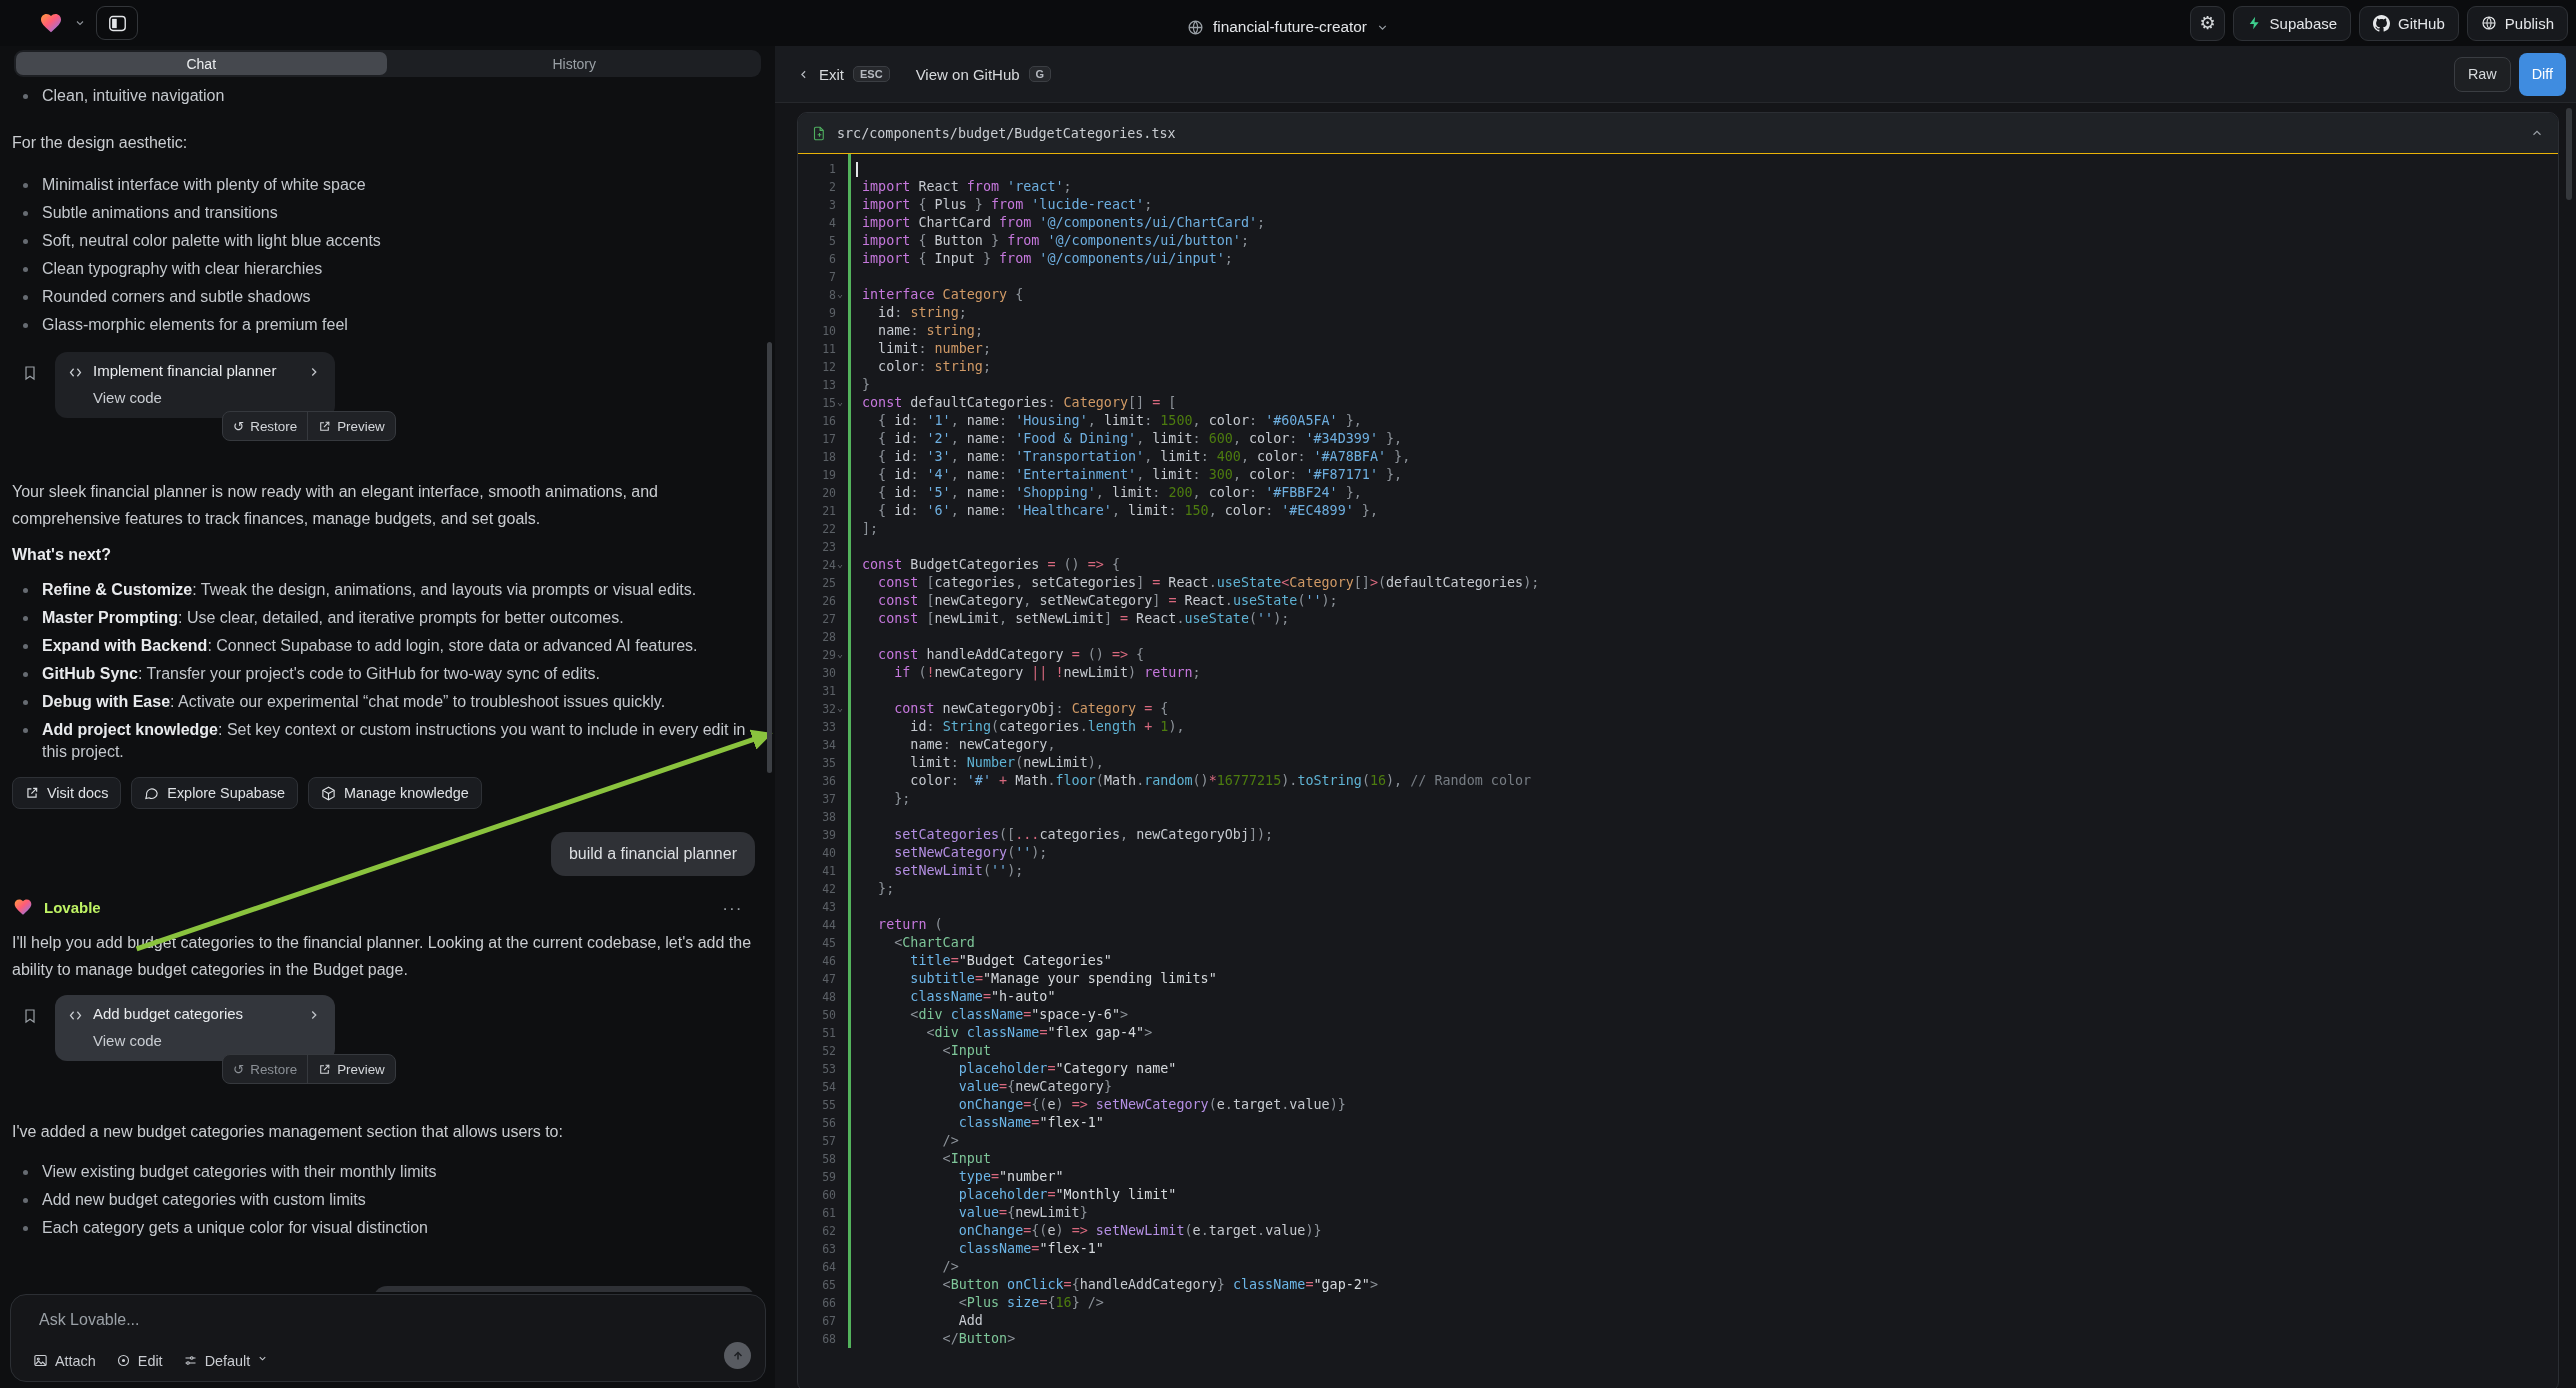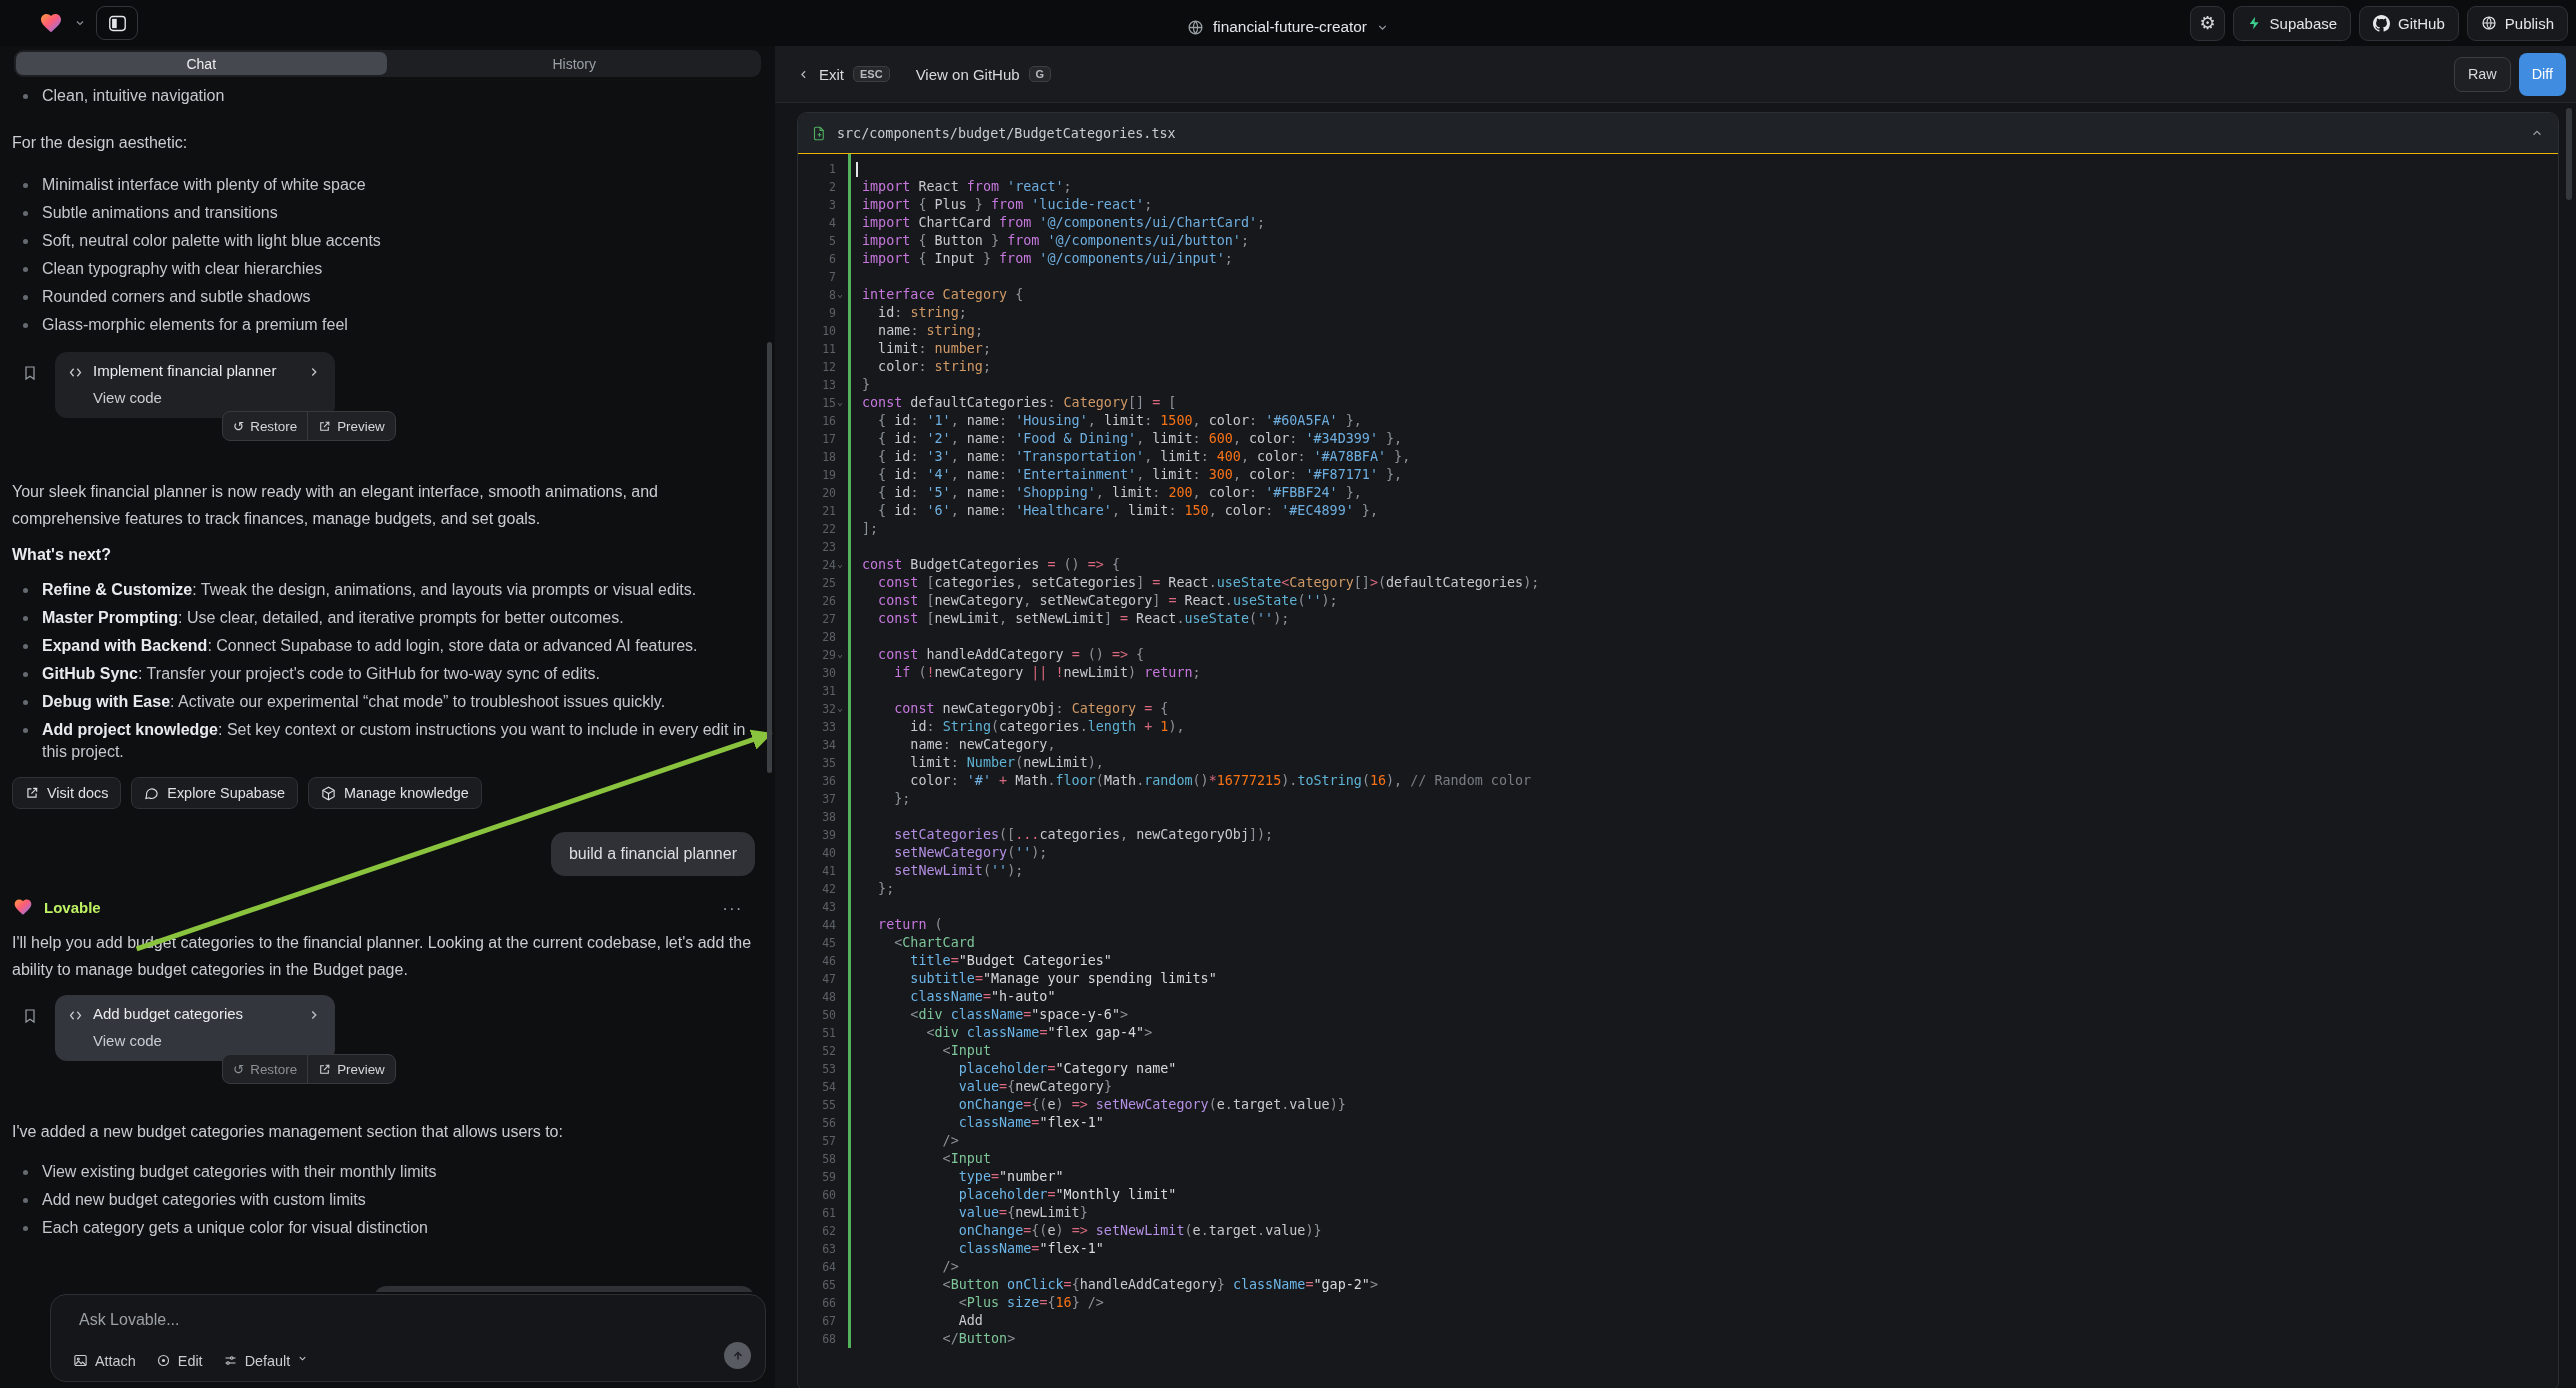--- a/index.html
+++ b/index.html
@@ -47,21 +47,21 @@
   .btn-row{display:flex;gap:10px;}
   .chip{display:flex;align-items:center;gap:8px;height:30px;padding:0 12px;border:1px solid #2e3136;border-radius:8px;
         background:#1a1c20;font-size:14.4px;color:#dfe2e5;cursor:pointer;}
   .bubble-row{display:flex;justify-content:flex-end;}
   .bubble{background:#2f3136;border-radius:14px;padding:10px 18px;font-size:16px;line-height:24px;color:#dcdfe2;max-width:558px;}
   .assistant-row{display:flex;align-items:center;gap:10px;position:relative;}
   .assistant-row .aname{font-size:15px;font-weight:bold;color:#bef264;}
   .assistant-row .menu{position:absolute;right:12px;top:-2px;color:#9aa0a6;font-size:17px;letter-spacing:2px;cursor:pointer;}
   .arrow-overlay{position:absolute;left:0;top:0;pointer-events:none;z-index:20;}
   .chat-scrollbar{position:absolute;right:3px;top:296px;width:5px;height:431px;border-radius:3px;background:#3c3f44;z-index:30;cursor:pointer;}
-  .ask-box{position:absolute;left:10px;right:9px;bottom:6px;height:86px;background:#151619;border:1px solid #2c2f34;border-radius:16px;margin-left:40px;}
+  .ask-box{position:absolute;left:10px;right:9px;bottom:6px;height:86px;background:#151619;border:1px solid #2c2f34;border-radius:16px;}
   .ask-input{position:absolute;left:26px;top:14px;right:60px;height:30px;background:transparent;border:none;outline:none;resize:none;
              font-family:"Liberation Sans",sans-serif;font-size:16px;color:#e4e6e9;}
   .ask-input::placeholder{color:#9aa0a6;}
   .ask-tools{position:absolute;left:22px;bottom:12px;display:flex;align-items:center;gap:20px;font-size:14.4px;color:#c9ccd1;}
   .tool{display:flex;align-items:flex-start;gap:7px;cursor:pointer;}
   .send-btn{position:absolute;right:14px;bottom:12px;width:27px;height:27px;border-radius:50%;background:#585b61;
             display:flex;align-items:center;justify-content:center;cursor:pointer;}
   
   .code-panel{position:absolute;left:775px;top:46px;right:0;bottom:0;background:#141518;overflow:hidden;}
   .code-header{position:absolute;left:0;right:0;top:0;height:56px;background:#191b1f;border-bottom:1px solid #26282c;
@@ -78,21 +78,21 @@
   .file-path{font-family:"DejaVu Sans Mono",monospace;font-size:13.4px;color:#c9cdd2;}
   .file-collapse{margin-left:auto;color:#9aa0a6;cursor:pointer;}
   .code-body{position:relative;padding-top:6px;font-family:"DejaVu Sans Mono",monospace;font-size:13.4px;}
   .gutter-green{position:absolute;left:50px;top:0;bottom:0;width:3px;background:#53b25c;}
   .caret{position:absolute;left:58px;top:8px;width:2px;height:15px;background:#e2e5e8;}
   .cl{position:relative;height:18px;line-height:18px;white-space:pre;}
   .cl .ln{position:absolute;left:0;width:38px;text-align:right;color:#5c6167;font-size:11.5px;}
   .cl .fold{position:absolute;left:39px;top:-1px;color:#6a6f75;font-size:10px;}
   .cl .lc{position:absolute;left:64px;top:0;}
   .code-scrollbar{position:absolute;right:4px;top:62px;width:6px;height:92px;border-radius:3px;background:#35383c;cursor:pointer;}
-  .tk-k{color:#c678dd}.tk-o{color:#d8697e}.tk-s{color:#6eafe0}.tk-n{color:#f97316}
+  .tk-k{color:#c678dd}.tk-o{color:#d8697e}.tk-s{color:#6eafe0}.tk-n{color:#4d7c0f}
   .tk-t{color:#d19a66}.tk-f{color:#5fb3d4}.tk-m{color:#b48fe3}.tk-g{color:#7ec699}
   .tk-a{color:#6cb6e8}.tk-v{color:#d6dade}.tk-p{color:#c6cad0}.tk-u{color:#8d939a}.tk-c{color:#777d84}
   .mt8{margin-top:8px}.mt12{margin-top:12px}.mt13{margin-top:13px}.mt14{margin-top:14px}.mt16{margin-top:16px}
   .mt18{margin-top:18px}.mt21{margin-top:21px}.mt22{margin-top:22px}.mt23{margin-top:23px}.mt37{margin-top:37px}.mt40{margin-top:40px}.mt47{margin-top:47px}
 </style>
 </head>
 <body>
 
 <svg width="0" height="0" style="position:absolute">
   <defs>

